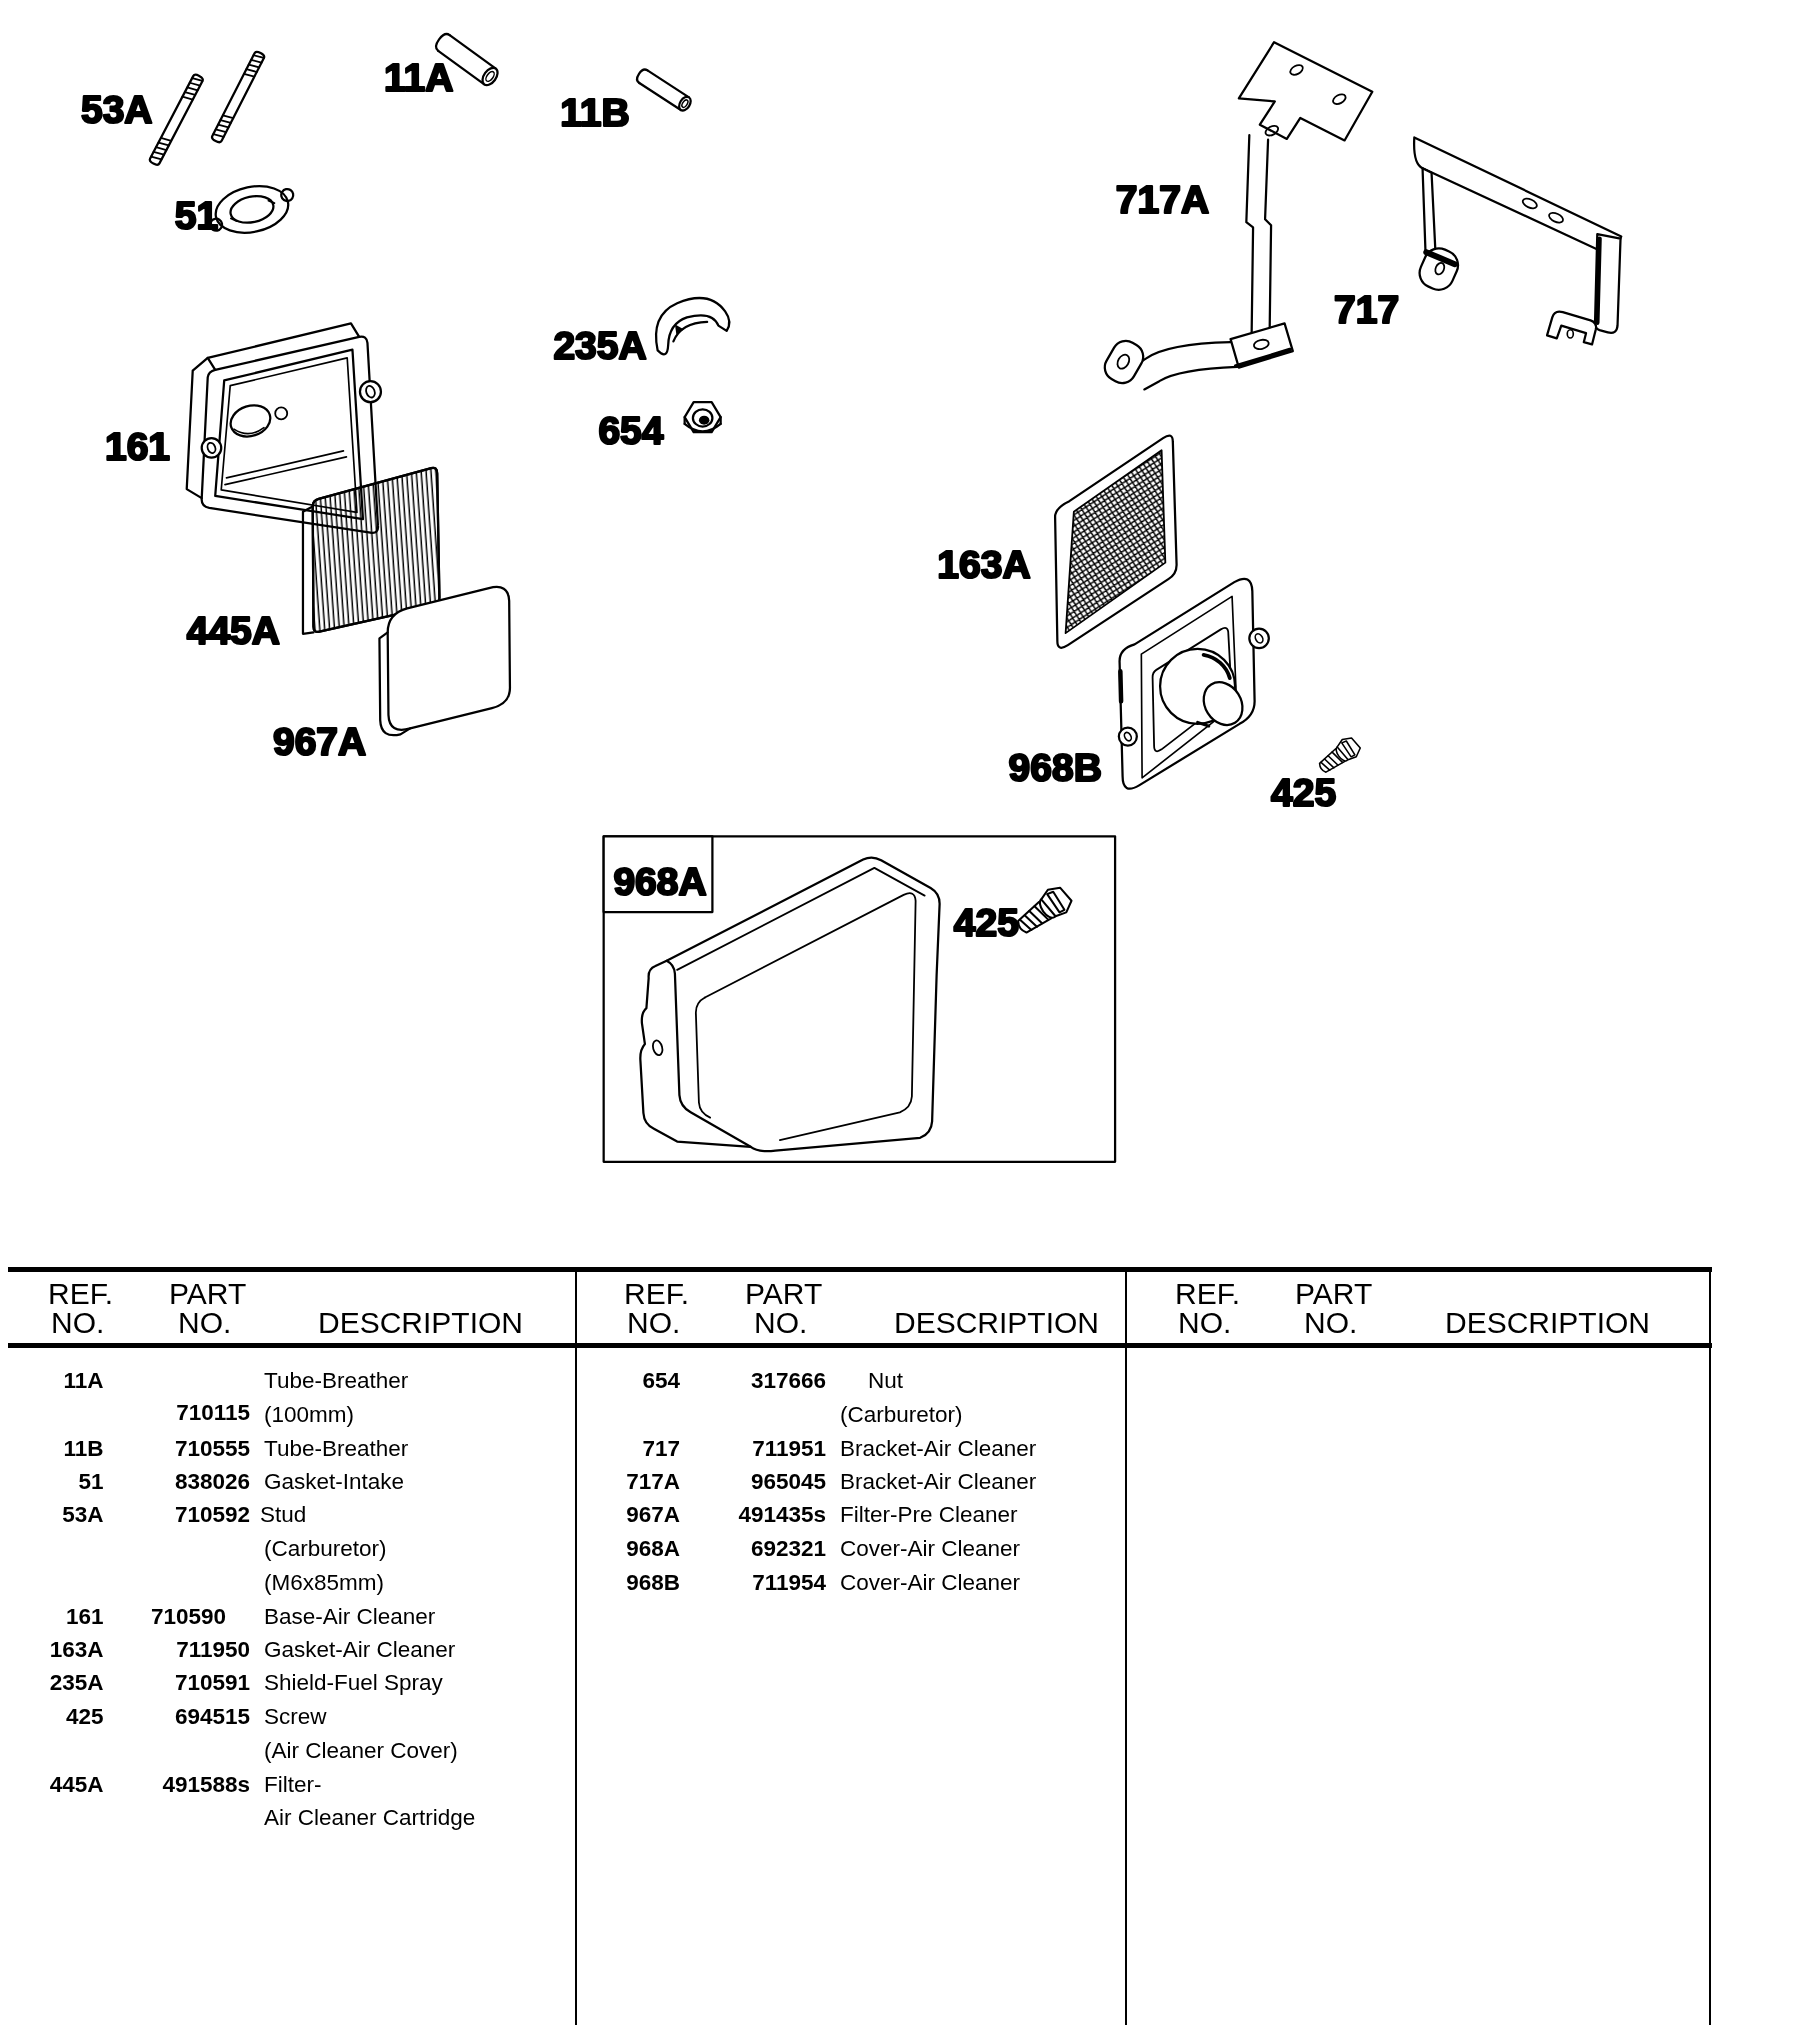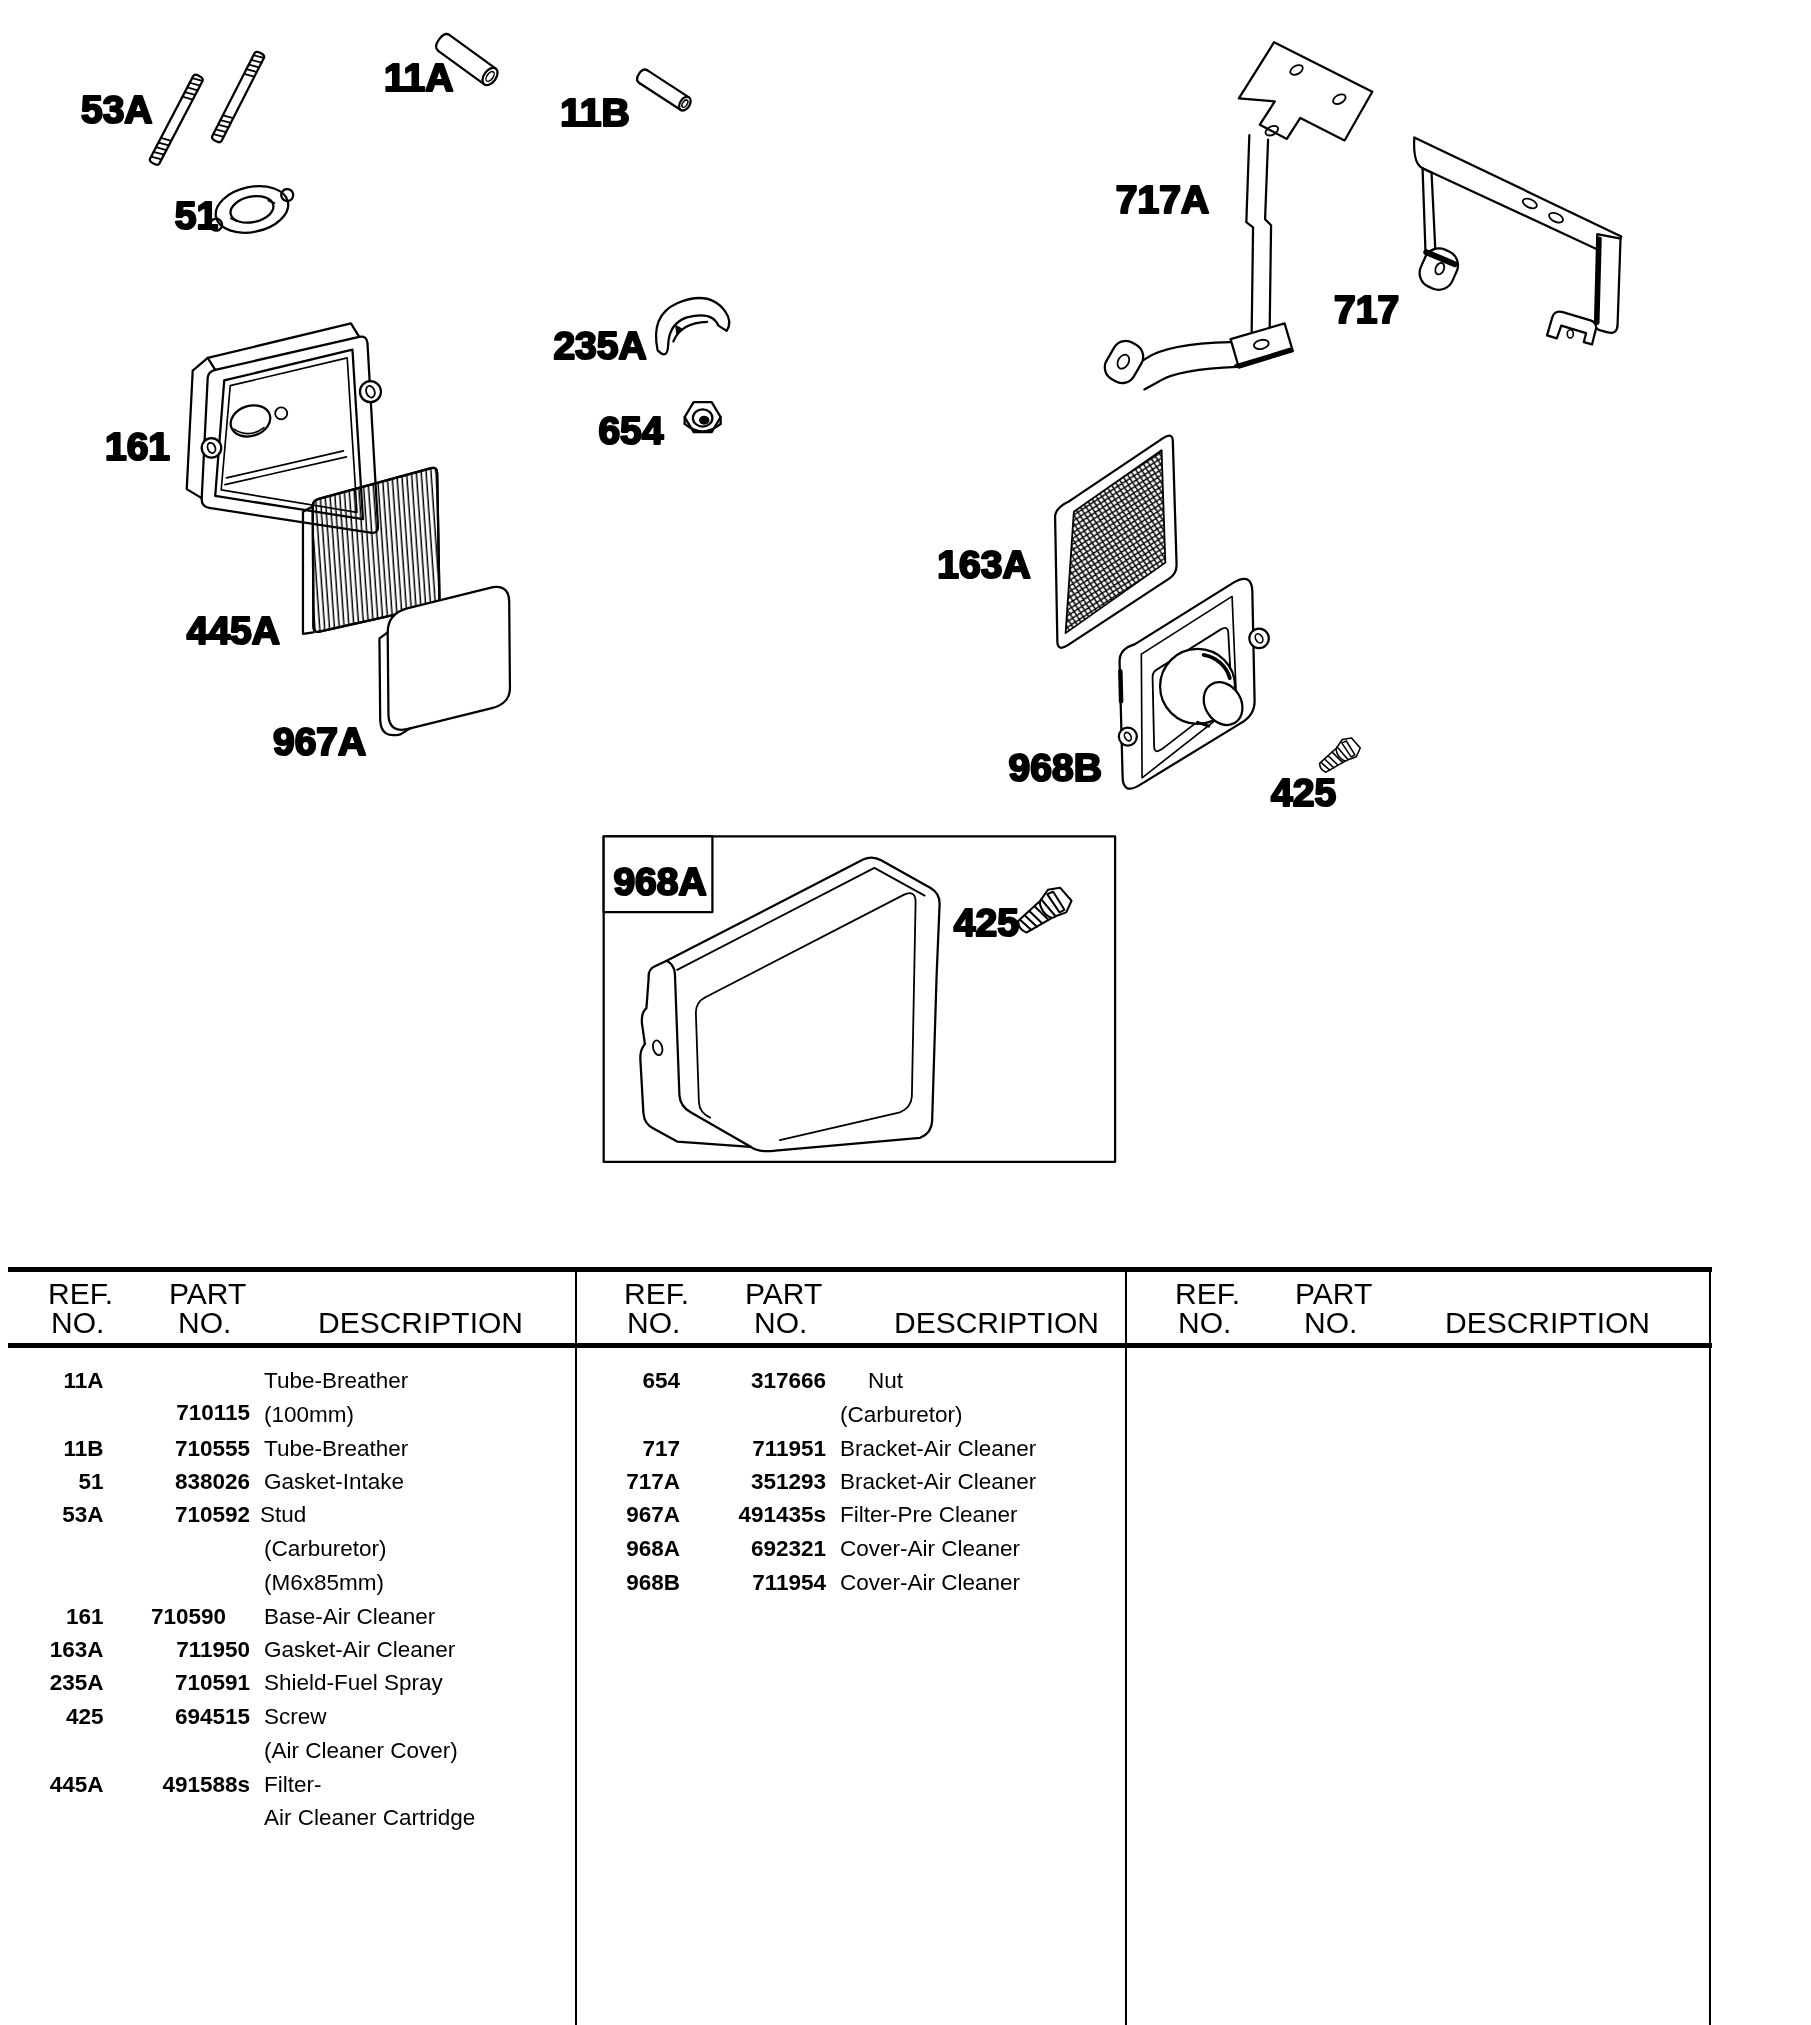--- a/index.html
+++ b/index.html
@@ -261,21 +261,21 @@
       </div>
     <div id="col-1">
         <div class="tcell tref" style="left: 584px; top: 1368px;">654</div>
         <div class="tcell tpart" style="left: 689px; top: 1368px;">317666</div>
         <div class="tcell tdesc" style="left: 868px; top: 1368px;">Nut</div>
         <div class="tcell tdesc" style="left: 840px; top: 1402px;">(Carburetor)</div>
         <div class="tcell tref" style="left: 584px; top: 1436px;">717</div>
         <div class="tcell tpart" style="left: 689px; top: 1436px;">711951</div>
         <div class="tcell tdesc" style="left: 840px; top: 1436px;">Bracket-Air Cleaner</div>
         <div class="tcell tref" style="left: 584px; top: 1469px;">717A</div>
-        <div class="tcell tpart" style="left: 689px; top: 1469px;">351293</div>
+        <div class="tcell tpart" style="left: 689px; top: 1469px;">965045</div>
         <div class="tcell tdesc" style="left: 840px; top: 1469px;">Bracket-Air Cleaner</div>
         <div class="tcell tref" style="left: 584px; top: 1502px;">967A</div>
         <div class="tcell tpart" style="left: 689px; top: 1502px;">491435s</div>
         <div class="tcell tdesc" style="left: 840px; top: 1502px;">Filter-Pre Cleaner</div>
         <div class="tcell tref" style="left: 584px; top: 1536px;">968A</div>
         <div class="tcell tpart" style="left: 689px; top: 1536px;">692321</div>
         <div class="tcell tdesc" style="left: 840px; top: 1536px;">Cover-Air Cleaner</div>
         <div class="tcell tref" style="left: 584px; top: 1570px;">968B</div>
         <div class="tcell tpart" style="left: 689px; top: 1570px;">711954</div>
         <div class="tcell tdesc" style="left: 840px; top: 1570px;">Cover-Air Cleaner</div>

